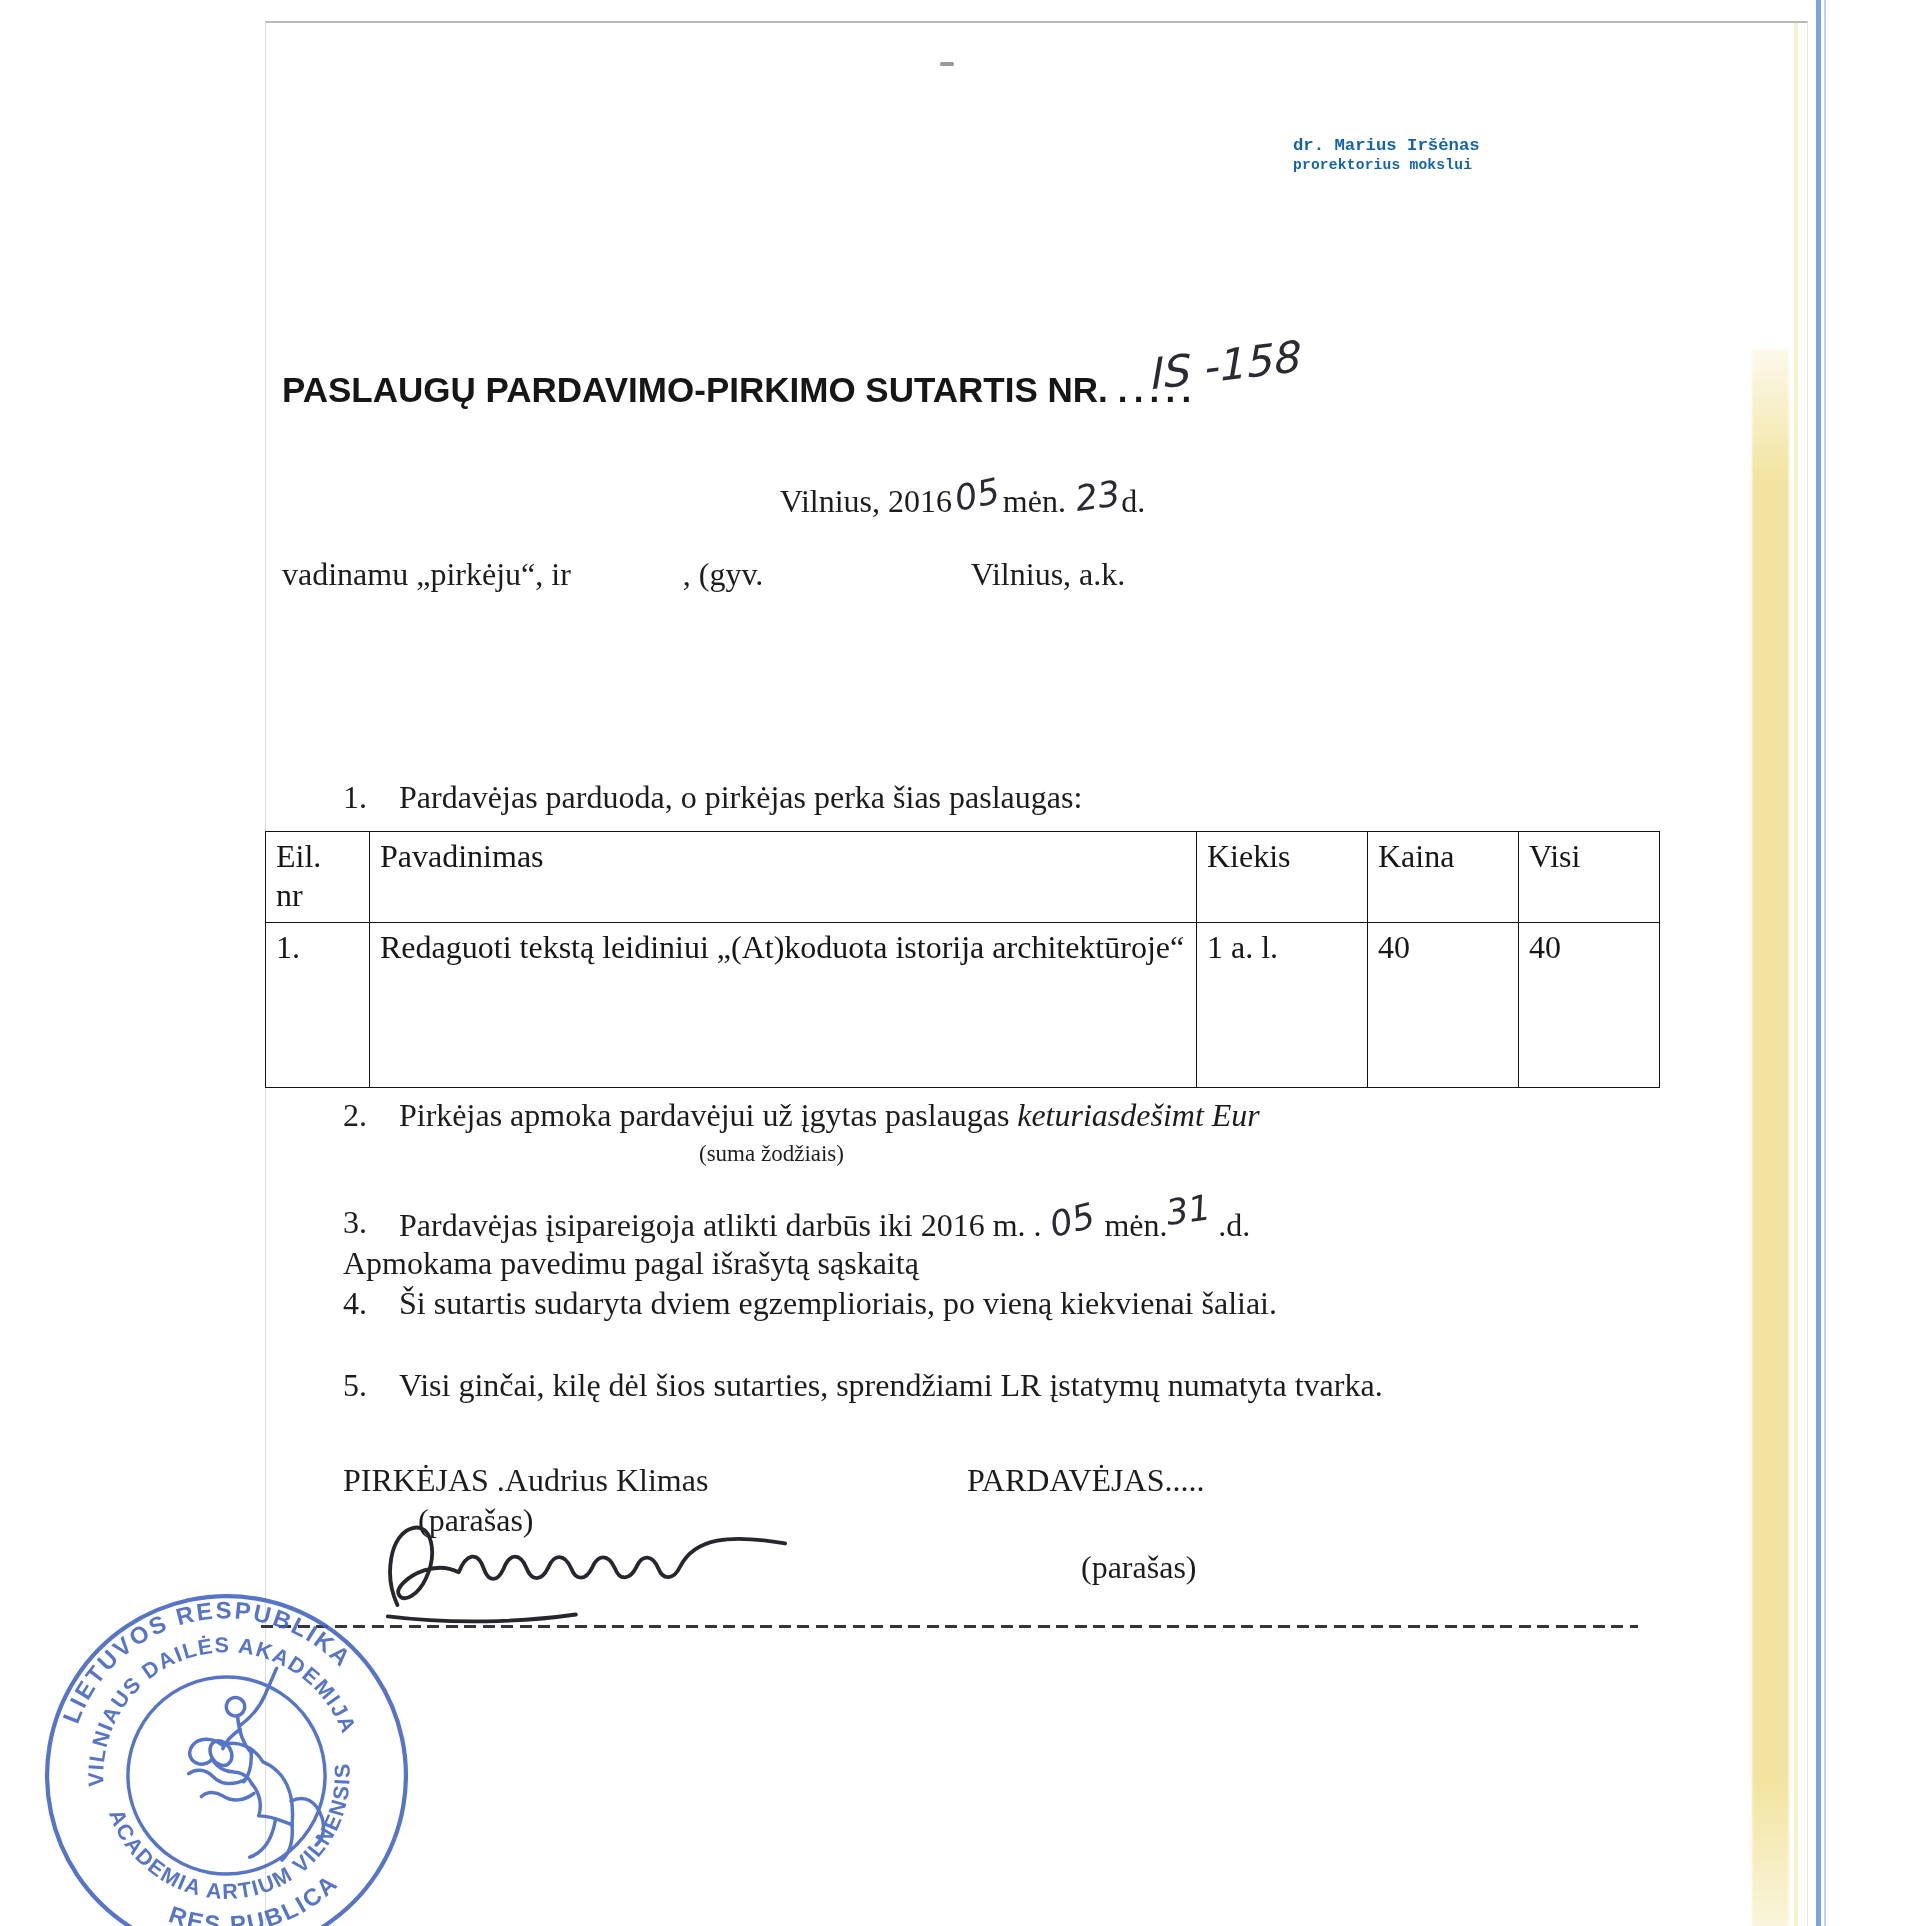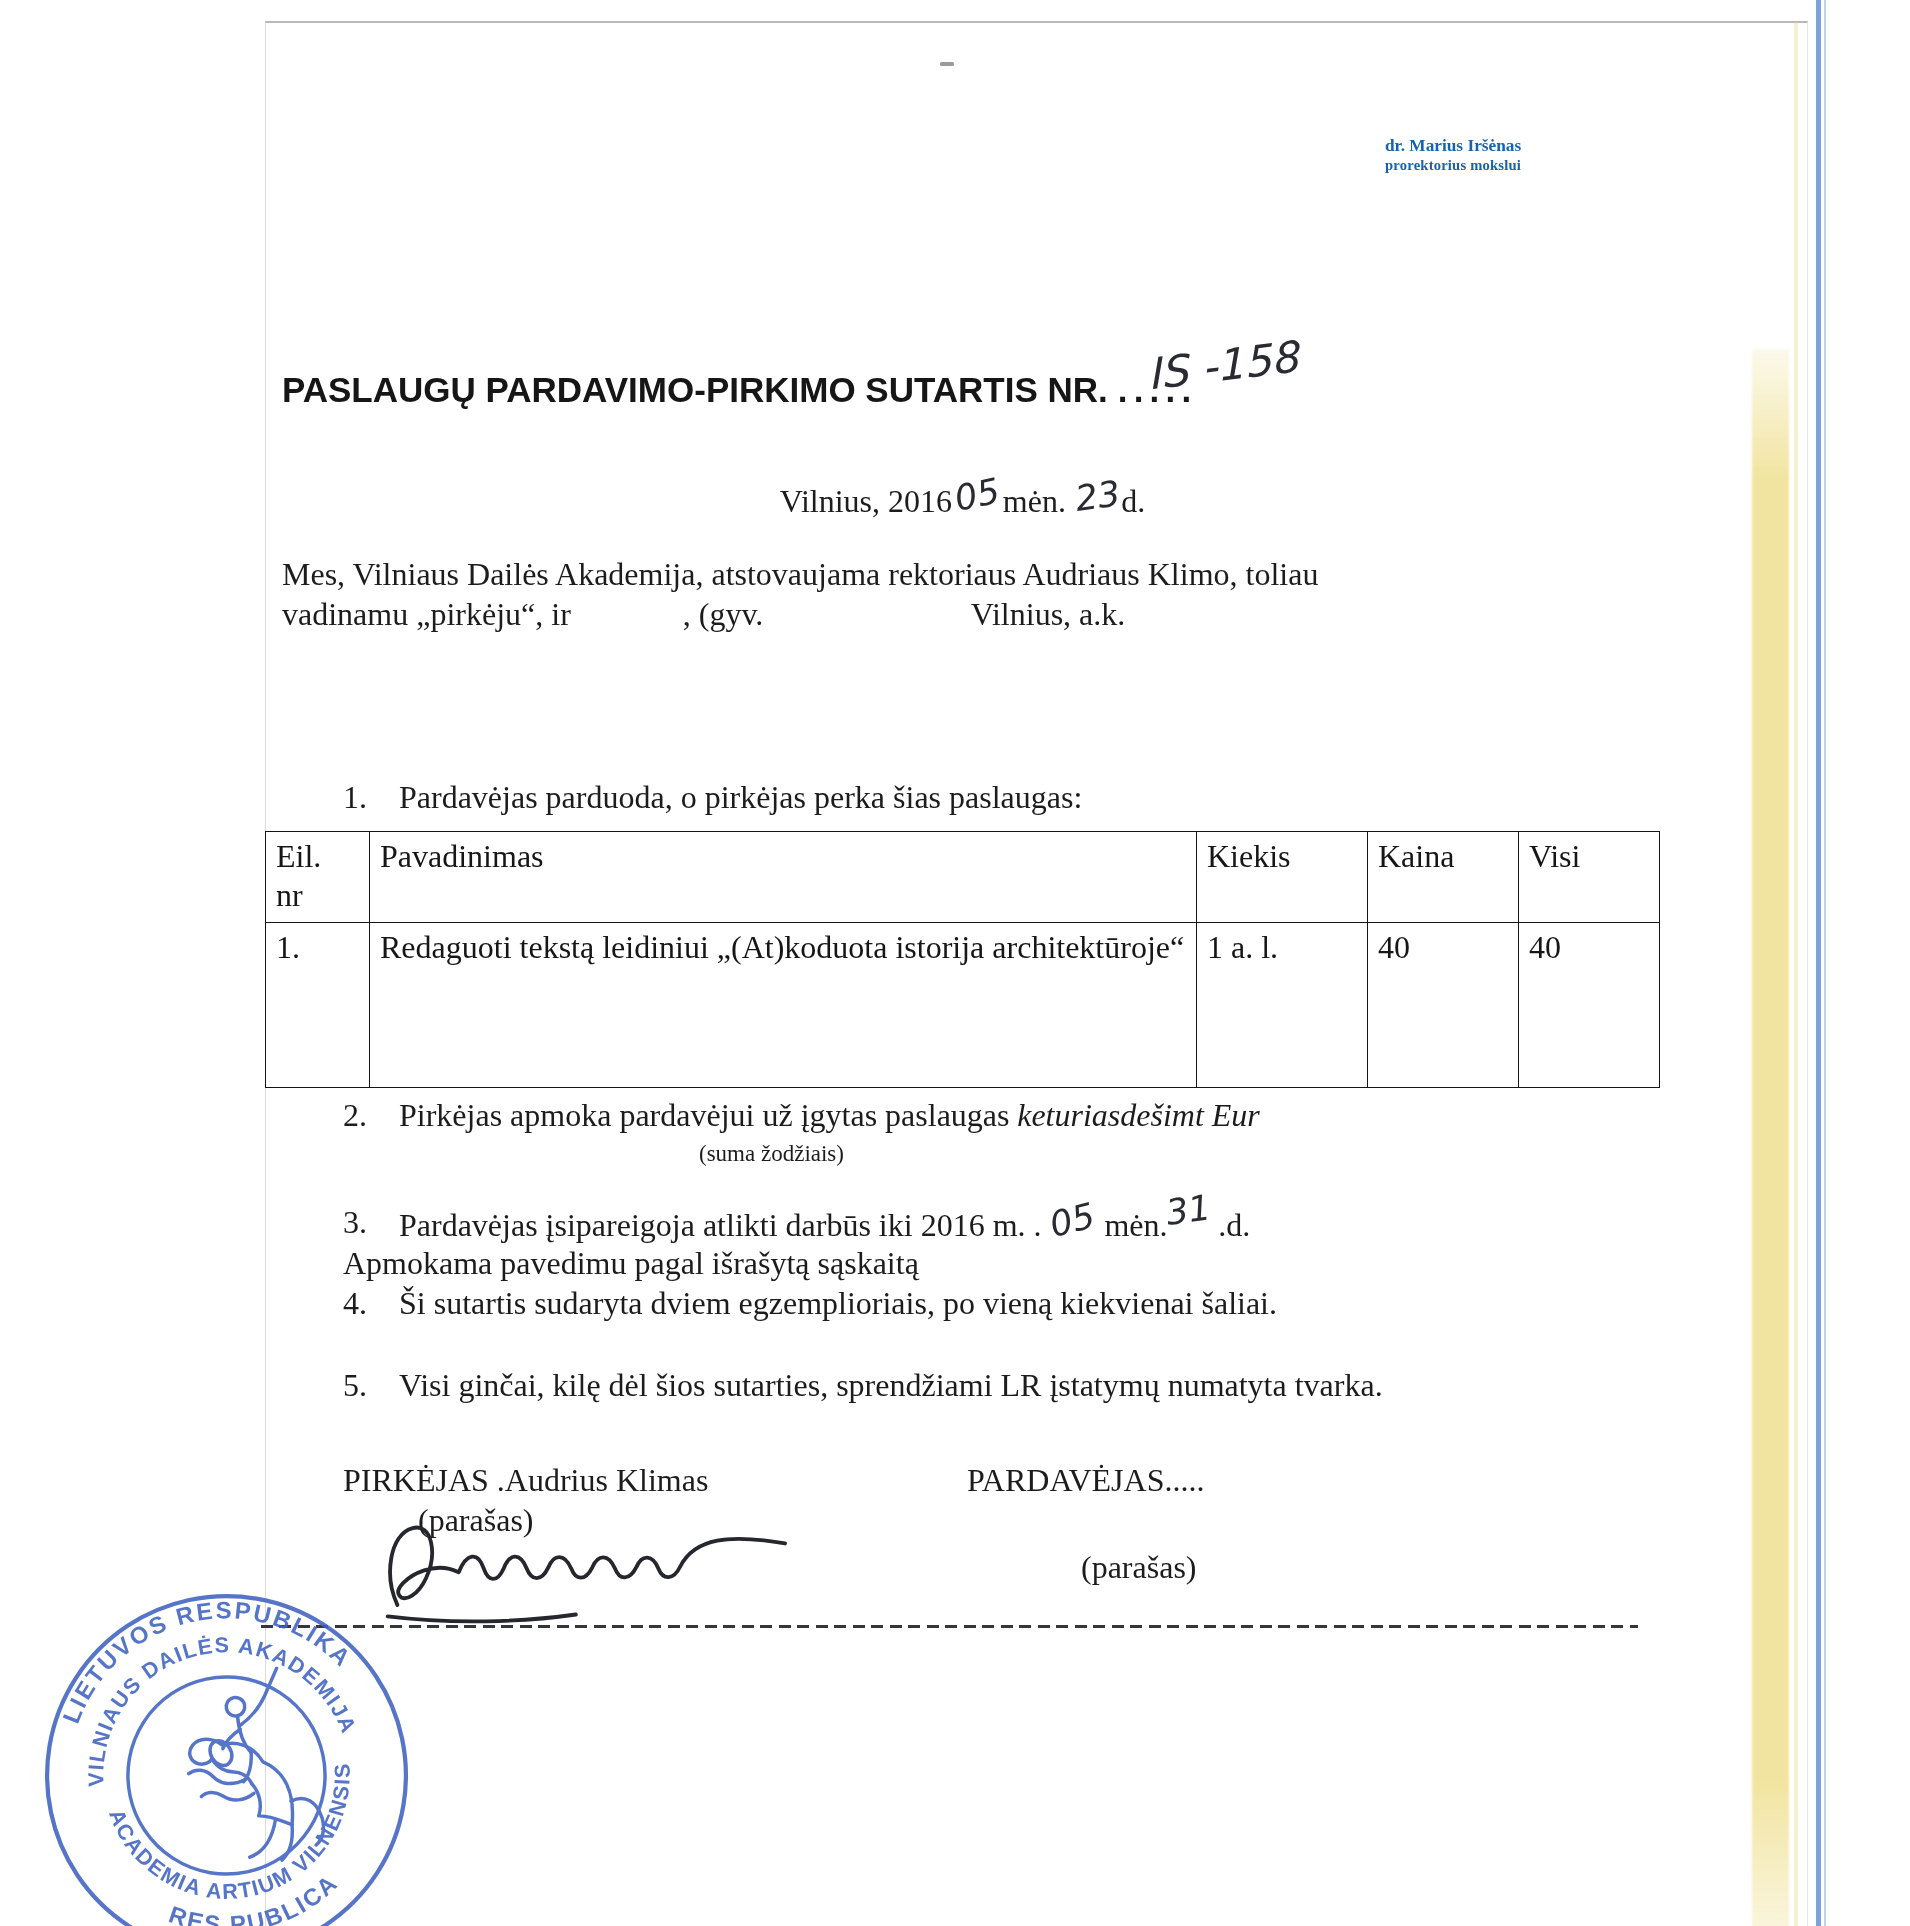--- a/index.html
+++ b/index.html
@@ -36,21 +36,21 @@
     position: absolute; left: 1816px; top: 0; width: 5.4px; height: 2702px;
     background: #7ba2de;
   }
   .blue-line-faint {
     position: absolute; left: 1824px; top: 0; width: 2.3px; height: 2702px;
     background: #c2d2ec;
   }
   .artifact-dash { position:absolute; left:940px; top:62px; width:14px; height:3.5px; background:#9a9a9a; border-radius:1.5px; }
 
   
-  .approver { position: absolute; left: 1385px; top: 135px; font-family: Liberation Serif, serif; color: #1464ad; }
+  .approver { position: absolute; left: 1293px; top: 135px; font-family: Liberation Mono, monospace; color: #1464ad; }
   .approver-name { font-size: 17.3px; font-weight: bold; line-height: 21.6px; }
   .approver-role { font-size: 14.6px; font-weight: bold; line-height: 17.7px; letter-spacing: 0.2px; }
 
   
   .title {
     position: absolute; left: 282px; top: 370px;
     font-family: "Liberation Sans", sans-serif; font-weight: bold;
     font-size: 35px; color: #161616; white-space: nowrap;
   }
   .title-dots { letter-spacing: 6.2px; margin-left: 10px; }
@@ -139,21 +139,20 @@
   <div class="title">
     <span>PASLAUGŲ PARDAVIMO-PIRKIMO SUTARTIS NR.</span><span class="title-dots">.....</span>
     <span class="title-hw">IS -158</span>
   </div>
 
   <div class="dateline">
     <span>Vilnius, 2016</span><span class="hw hw-month">05</span><span>mėn.</span><span class="hw hw-day">23</span><span>d.</span>
   </div>
 
   <div class="intro">
-    <div class="line">Mes, Vilniaus Dailės Akademija, atstovaujama rektoriaus Audriaus Klimo, toliau</div>
     <div class="line">vadinamu „pirkėju“, ir              , (gyv.                          Vilnius, a.k.</div>
   </div>
 
   <div class="clause" style="top:779px;">
     <span class="num">1.</span>
     <span class="txt">Pardavėjas parduoda, o pirkėjas perka šias paslaugas:</span>
   </div>
 
   <table class="services-table">
     <colgroup>

